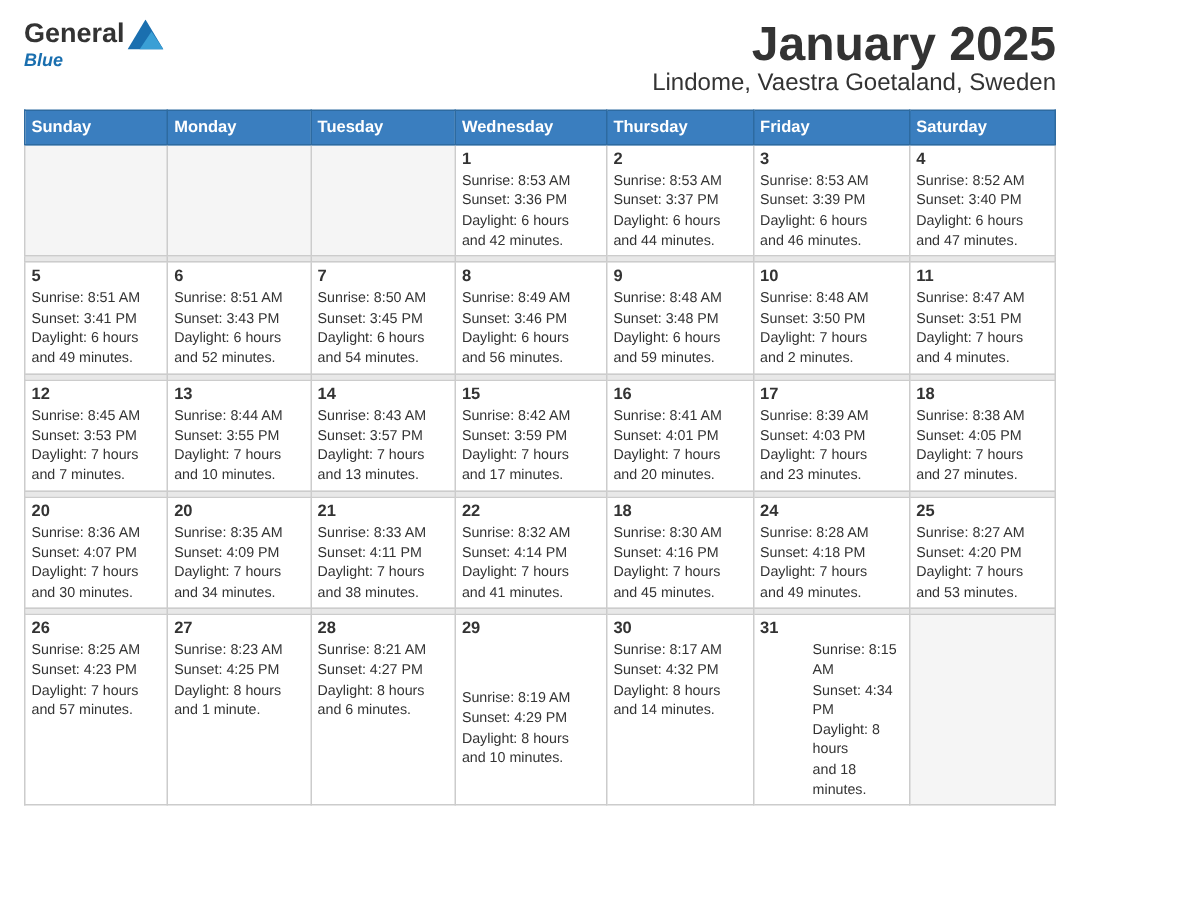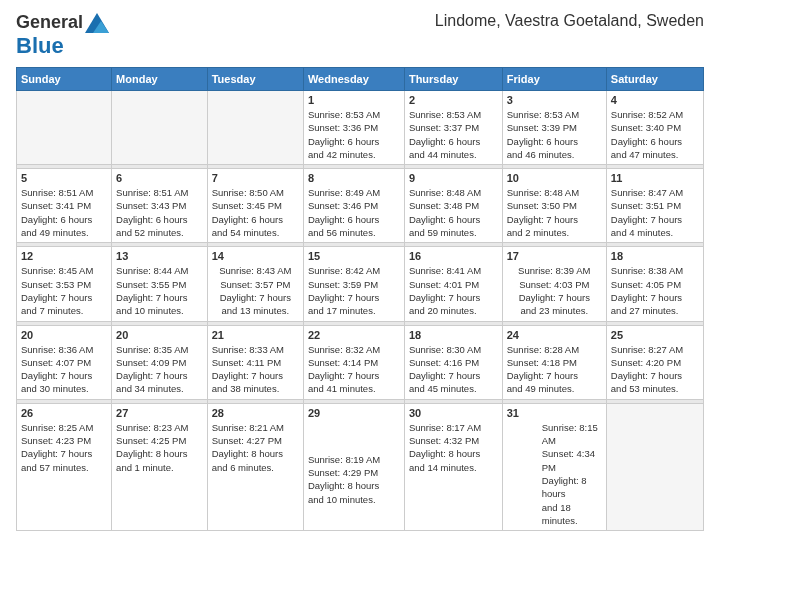--- a/index.html
+++ b/index.html
@@ -30,23 +30,24 @@
     .logo-text {
       display: flex;
       align-items: center;
     }
     .logo-general {
       font-size: 18px;
       font-weight: bold;
       color: #333;
     }
     .logo-blue {
-      font-size: 22px;
+      font-size: 12px;
       font-weight: bold;
       color: #1a6faf;
+      font-style: italic;
     }
     .logo-icon {
       width: 24px;
       height: 20px;
       margin-left: 2px;
     }
     .title-block {
       text-align: right;
     }
     .month-title {
@@ -113,20 +114,21 @@
       <div class="logo-text">
         <span class="logo-general">General</span>
         <svg class="logo-icon" viewBox="0 0 24 20">
           <polygon points="0,20 12,0 24,20" fill="#1a6faf"></polygon>
           <polygon points="8,20 16,8 24,20" fill="#3a9fd5"></polygon>
         </svg>
       </div>
       <span class="logo-blue">Blue</span>
     </div>
     <div class="title-block">
+      <div class="month-title">January 2025</div>
       <div class="location">Lindome, Vaestra Goetaland, Sweden</div>
     </div>
   </div>
 
   <table class="calendar">
     <thead>
       <tr>
         <th>Sunday</th>
         <th>Monday</th>
         <th>Tuesday</th>
@@ -249,42 +251,42 @@
           </td>
           <td>
             <span class="day-number">13</span>
             <div class="day-info" style="white-space: pre-line;">Sunrise: 8:44 AM
 Sunset: 3:55 PM
 Daylight: 7 hours
 and 10 minutes.</div>
           </td>
           <td>
             <span class="day-number">14</span>
-            <div class="day-info" style="white-space: pre-line; text-align: center;">Sunrise: 8:43 AM
+            <div class="day-info" style="white-space: pre-line;">Sunrise: 8:43 AM
 Sunset: 3:57 PM
 Daylight: 7 hours
 and 13 minutes.</div>
           </td>
           <td>
             <span class="day-number">15</span>
             <div class="day-info" style="white-space: pre-line;">Sunrise: 8:42 AM
 Sunset: 3:59 PM
 Daylight: 7 hours
 and 17 minutes.</div>
           </td>
           <td>
             <span class="day-number">16</span>
             <div class="day-info" style="white-space: pre-line;">Sunrise: 8:41 AM
 Sunset: 4:01 PM
 Daylight: 7 hours
 and 20 minutes.</div>
           </td>
           <td>
             <span class="day-number">17</span>
-            <div class="day-info" style="white-space: pre-line; text-align: center;">Sunrise: 8:39 AM
+            <div class="day-info" style="white-space: pre-line;">Sunrise: 8:39 AM
 Sunset: 4:03 PM
 Daylight: 7 hours
 and 23 minutes.</div>
           </td>
           <td>
             <span class="day-number">18</span>
             <div class="day-info" style="white-space: pre-line;">Sunrise: 8:38 AM
 Sunset: 4:05 PM
 Daylight: 7 hours
 and 27 minutes.</div>

